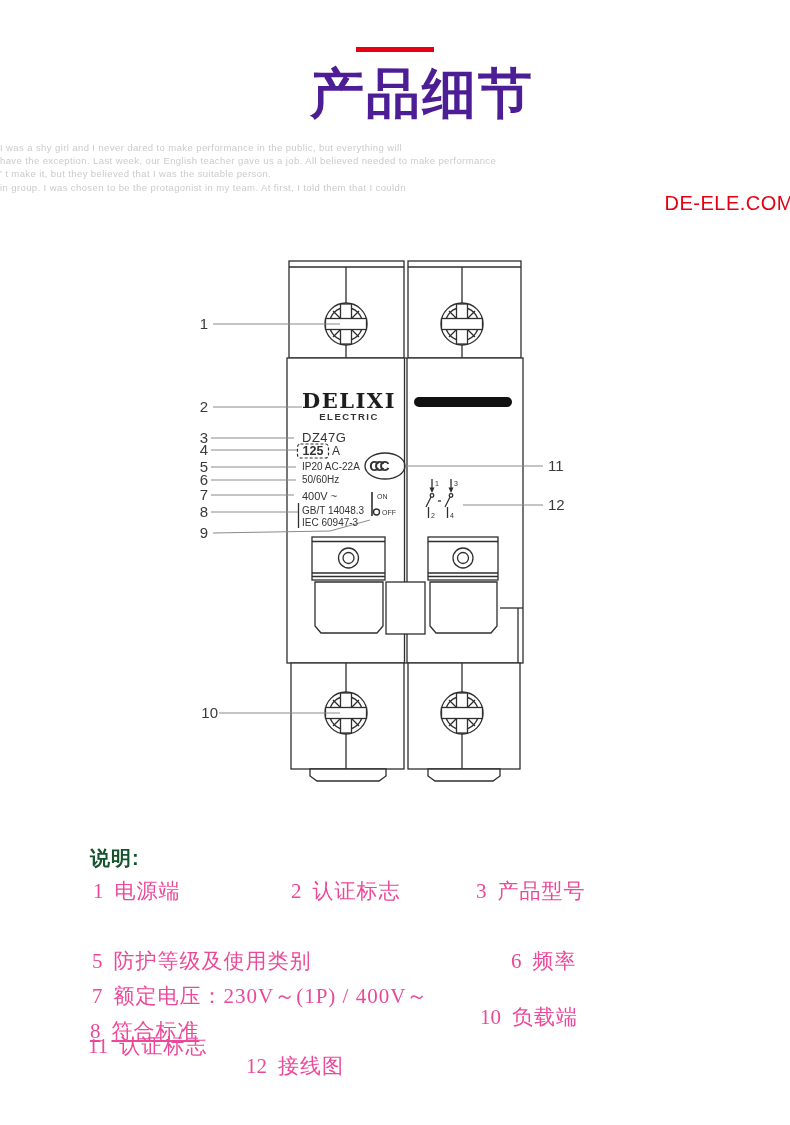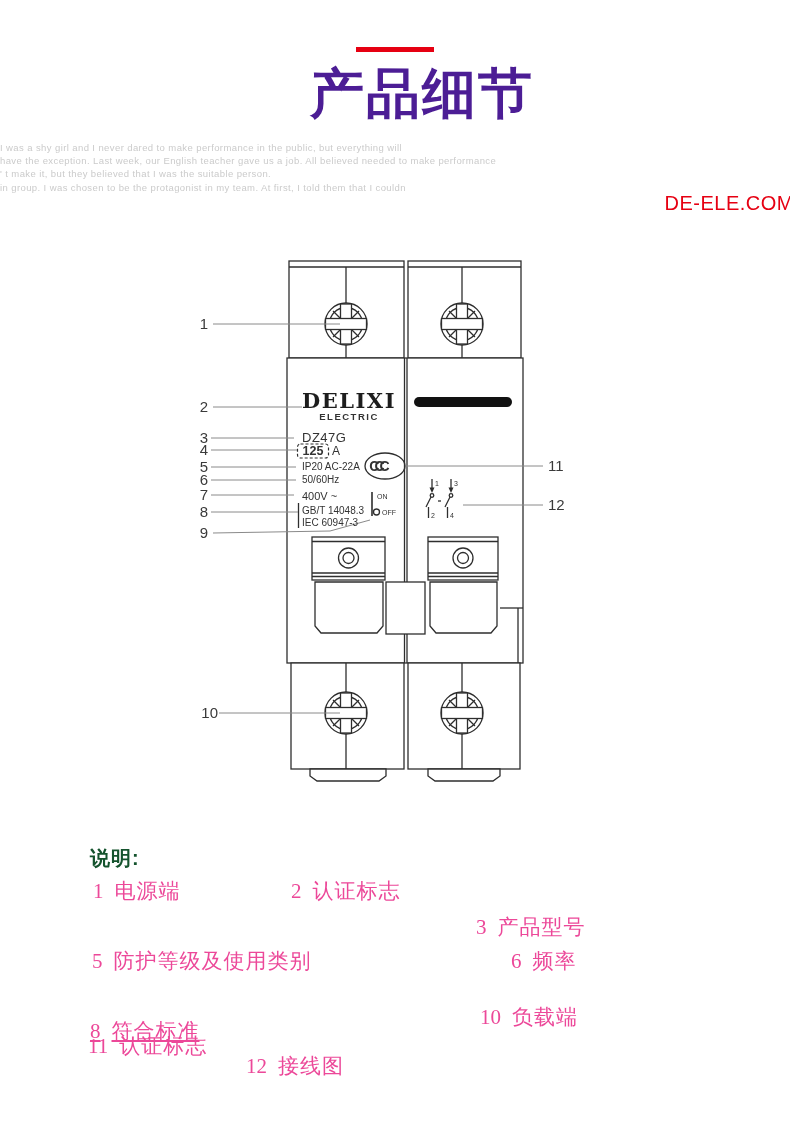--- a/index.html
+++ b/index.html
@@ -213,21 +213,22 @@
       <text x="251" y="270" class="lbl" style="font-size:7px;">2</text>
       <text x="274" y="238" class="lbl" style="font-size:7px;">3</text>
       <text x="270" y="270" class="lbl" style="font-size:7px;">4</text>
     </g>
   </svg>
 
   <div class="legend-heading" style="left:90px;top:845px;">说明:</div>
 
   <span class="li" style="left:93px;top:877px;"><span>1</span><span class="lt">电源端</span></span>
   <span class="li" style="left:291px;top:877px;"><span>2</span><span class="lt">认证标志</span></span>
-  <span class="li" style="left:476px;top:877px;margin-top:36px;"><span>3</span><span class="lt">产品型号</span></span>
+  <span class="li" style="left:476px;top:877px;"><span>3</span><span class="lt">产品型号</span></span>
   <span class="li" style="left:92px;top:947px;"><span>5</span><span class="lt">防护等级及使用类别</span></span>
   <span class="li" style="left:511px;top:947px;"><span>6</span><span class="lt">频率</span></span>
+  <span class="li" style="left:92px;top:982px;"><span>7</span><span class="lt">额定电压：230V～(1P) / 400V～</span></span>
   <span class="li" style="left:90px;top:1017px;text-decoration:underline;"><span>8</span><span class="lt">符合标准</span></span>
   <span class="li" style="left:437px;top:1003px;margin-left:43px;"><span>10</span><span class="lt">负载端</span></span>
   <span class="li" style="left:88px;top:1032px;"><span>11</span><span class="lt">认证标志</span></span>
   <span class="li" style="left:246px;top:1052px;"><span>12</span><span class="lt">接线图</span></span>
 
 </div>
 
 </body></html>

